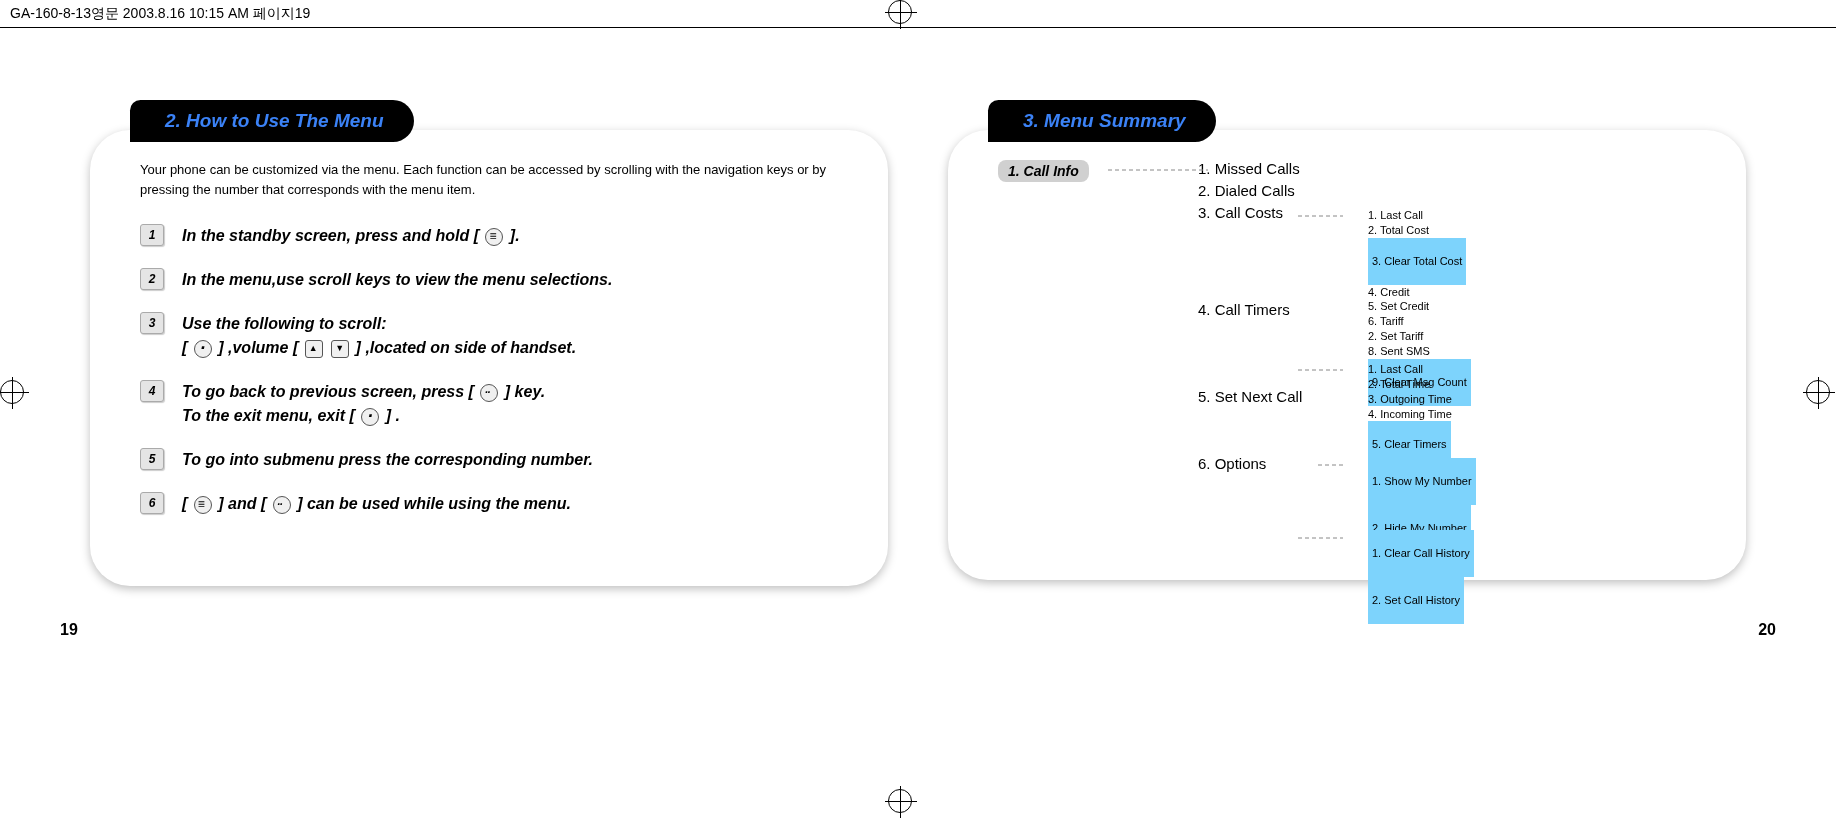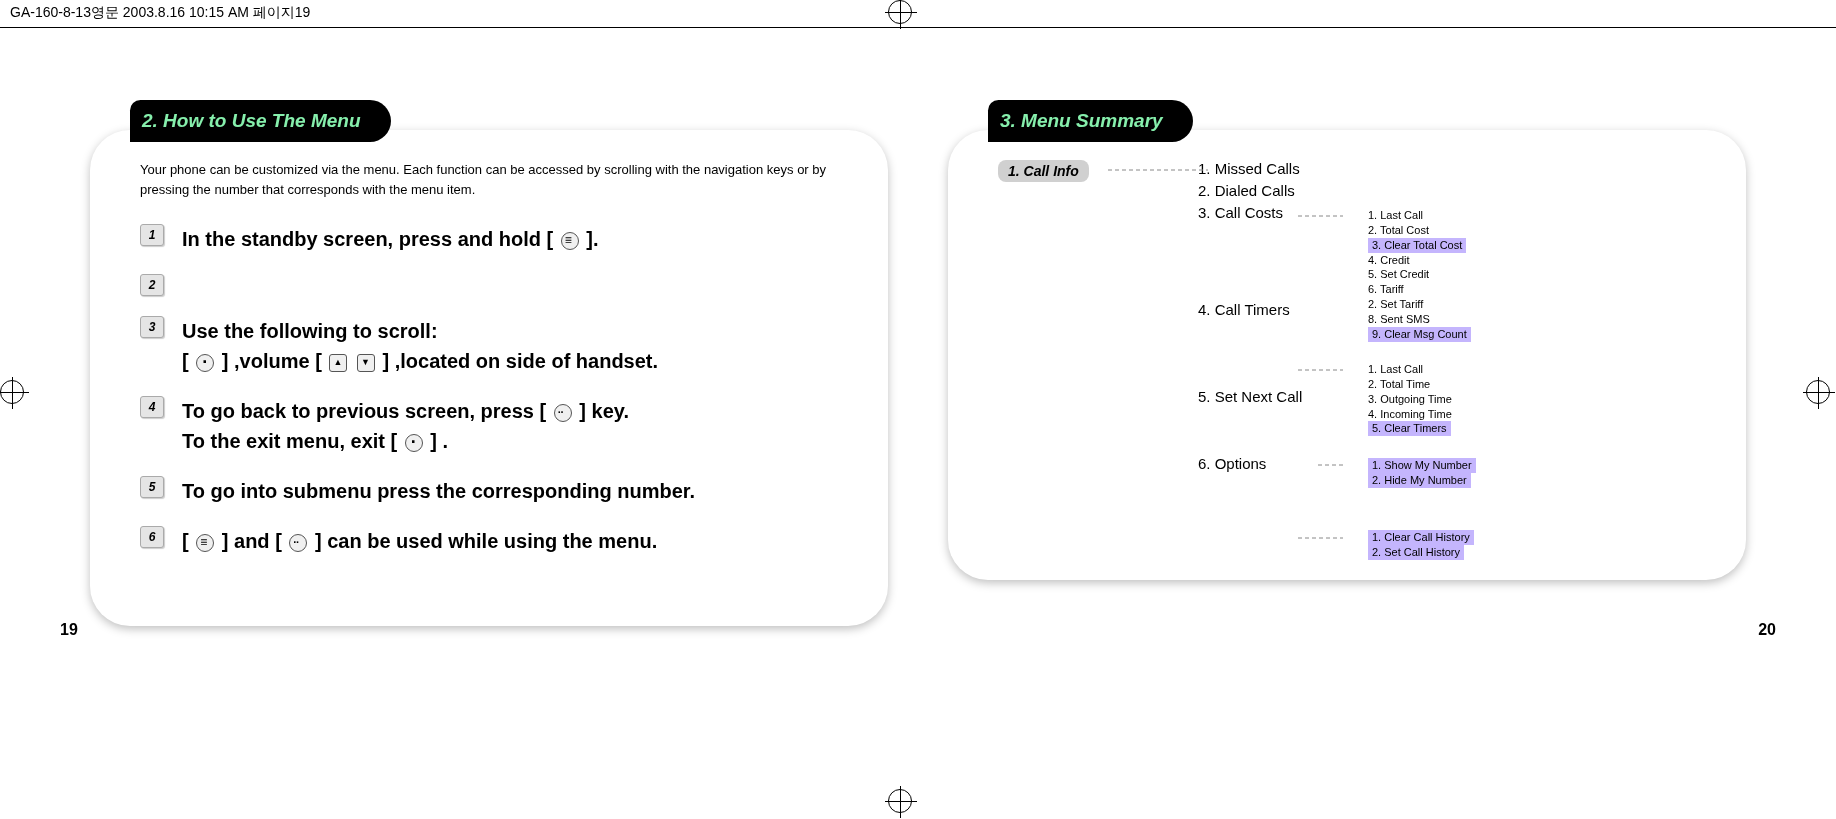--- a/index.html
+++ b/index.html
@@ -14,21 +14,21 @@
     .top-header {
       position: absolute;
       top: 0;
       left: 0;
       width: 100%;
       height: 28px;
       border-bottom: 1px solid #000;
       padding: 4px 10px;
       font-size: 14px;
       display: flex;
-      align-items: flex-start;
+      align-items: center;
     }
     .crop-marks {
       position: absolute;
       top: 0; left: 0; width: 100%; height: 100%;
       pointer-events: none;
     }
     .crop-top {
       position: absolute;
       top: 0;
       left: 50%;
@@ -77,23 +77,23 @@
       bottom: 50px;
       display: flex;
     }
     .page {
       flex: 1;
       position: relative;
       padding: 50px 30px 30px 30px;
     }
     .title-tab {
       background: #000;
-      color: #86efac;
+      color: #3b82f6;
       display: inline-block;
-      padding: 10px 30px 10px 12px;
+      padding: 10px 30px 10px 35px;
       border-radius: 20px 40px 40px 0;
       font-weight: bold;
       font-size: 19px;
       font-style: italic;
       position: relative;
       z-index: 2;
       margin-left: 40px;
     }
     .card {
       background: #fff;
@@ -124,23 +124,24 @@
       font-size: 12px;
       font-weight: bold;
       font-style: italic;
       text-align: center;
       line-height: 20px;
       margin-right: 18px;
       flex-shrink: 0;
       box-shadow: 1px 1px 1px rgba(0,0,0,0.2);
     }
     .step-body {
-      font-size: 20px;
+      font-size: 16px;
       font-weight: bold;
       line-height: 1.5;
+      font-style: italic;
     }
     .icon-slot {
       display: inline-block;
       width: 18px;
       height: 18px;
       border: 1px solid #555;
       border-radius: 50%;
       vertical-align: middle;
       position: relative;
       background: #f0f0f0;
@@ -227,22 +228,22 @@
       flex: 1;
       font-size: 11px;
       position: relative;
     }
     .sub-group {
       position: absolute;
       margin-bottom: 28px;
     }
     .sub-group .line { white-space: nowrap; line-height: 1.35; }
     .sub-shade {
-      background: #c4b5fd;
-      padding: 0 4px;
+      background: #7dd3fc;
+      padding: 16px 4px;
       display: inline-block;
     }
     .connector-svg {
       position: absolute;
       top: 0;
       left: 0;
       pointer-events: none;
     }
   </style>
 </head>
@@ -277,20 +278,21 @@
         <li class="step">
           <div class="step-num">1</div>
           <div class="step-body">
             <span>In the standby screen, press and hold [</span>
             <span class="icon-slot menu"></span>
             <span>].</span>
           </div>
         </li>
         <li class="step">
           <div class="step-num">2</div>
+          <div class="step-body">In the menu,use scroll keys to view the menu selections.</div>
         </li>
         <li class="step">
           <div class="step-num">3</div>
           <div class="step-body">
             <span>Use the following to scroll:</span><br>
             <span> [</span>
             <span class="icon-slot nav"></span>
             <span>] ,volume [</span>
             <span class="icon-slot arrow up"></span>
             <span class="icon-slot arrow down"></span>

